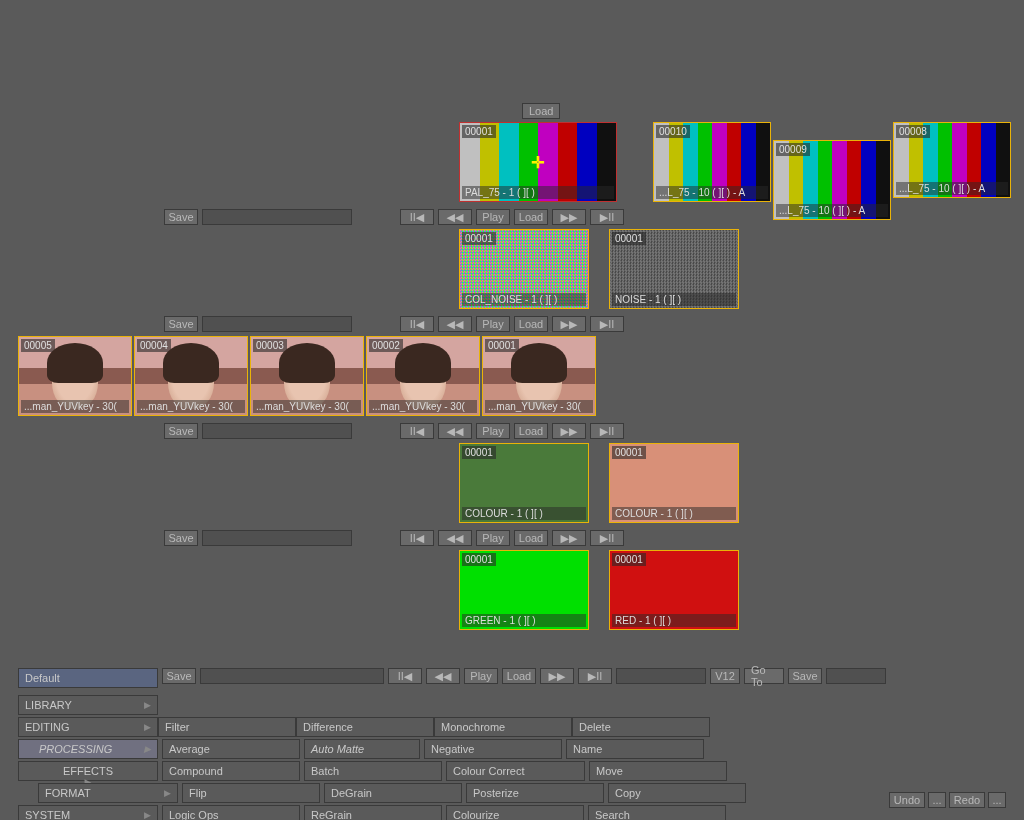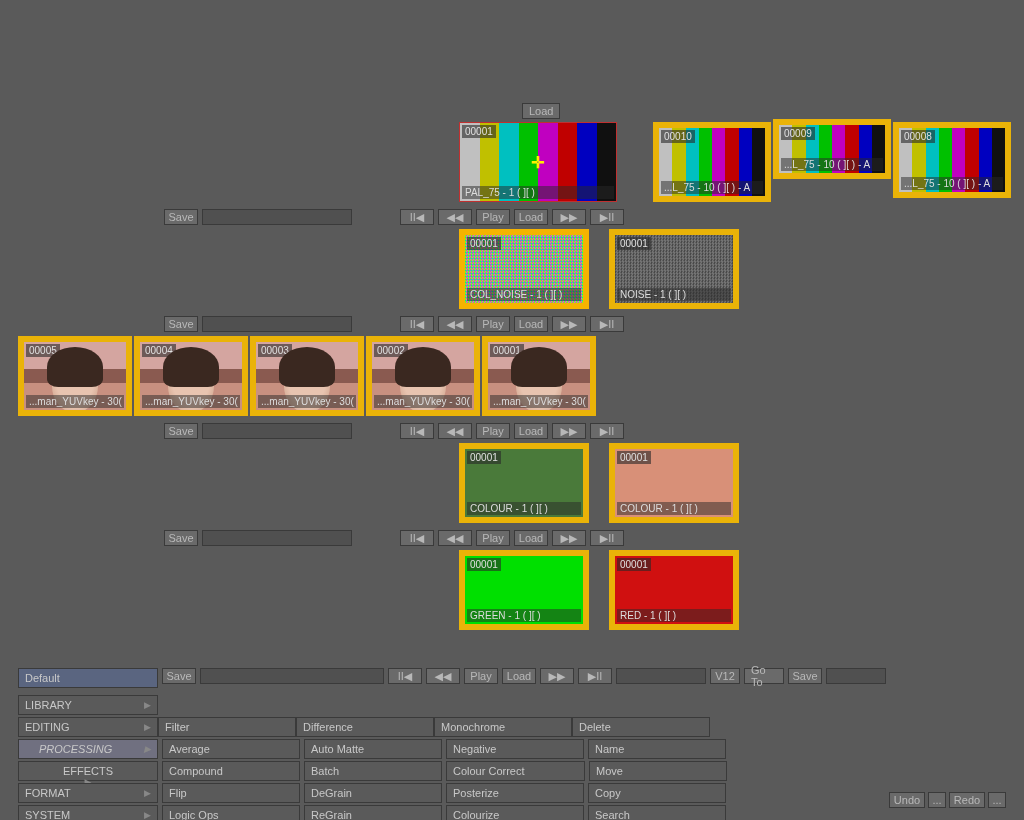--- a/index.html
+++ b/index.html
@@ -1,21 +1,21 @@
 <!DOCTYPE html>
 <html><head>
 <meta charset="utf-8">
 <style>
 *{box-sizing:border-box;margin:0;padding:0;font-family:Arial,sans-serif;font-size:11px;color:#c8c8c8;user-select:none}
 body{background:#5a5a5a;width:1024px;height:820px;position:relative;overflow:hidden}
 .btn{background:#6a6a6a;border:1px solid #3a3a3a;padding:2px 6px;height:16px;display:inline-flex;align-items:center;justify-content:center;cursor:pointer;color:#b8b8b8}
 .input{background:#505050;border:1px solid #3a3a3a;height:16px;display:inline-block}
 .transport{display:flex;gap:4px}
 .transport .btn{width:34px}
-.clip{position:relative;border:6px solid #eab308;overflow:hidden}
+.clip{position:relative;border:1px solid #eab308;overflow:hidden}
 .clip .frame{position:absolute;top:2px;left:2px;background:rgba(40,40,40,.6);padding:1px 3px;font-size:10px;color:#e0e0e0}
 .clip .label{position:absolute;bottom:2px;left:2px;right:2px;background:rgba(40,40,40,.5);padding:1px 3px;font-size:10px;color:#ddd;white-space:nowrap;overflow:hidden}
 .bars{display:flex;height:100%}
 .bars>div{flex:1}
 .noise{background:repeating-conic-gradient(#888 0% 25%,#333 0% 50%) 50%/3px 3px}
 .colnoise{background:repeating-conic-gradient(#f0f 0% 12%,#0ff 0% 25%,#ff0 0% 37%,#0f0 0% 50%) 50%/3px 3px;filter:saturate(1.2)}
 .face{position:relative;background:linear-gradient(180deg,#d4a5a0 40%,#8a5a50 40%,#8a5a50 60%,#c89080 60%);}
 .face::before{content:"";position:absolute;top:18%;left:50%;transform:translateX(-50%);width:46px;height:58px;background:radial-gradient(ellipse at 50% 35%,#e8c4b0 60%,#c89880 100%);border-radius:50% 50% 45% 45%}
 .face::after{content:"";position:absolute;top:8%;left:50%;transform:translateX(-50%);width:56px;height:40px;background:#3a2820;border-radius:50% 50% 20% 20%}
 .menu-tab{background:#5a5a5a;border:1px solid #3a3a3a;height:20px;padding:3px 6px;display:flex;align-items:center;justify-content:space-between;font-style:normal}
@@ -50,21 +50,21 @@
       <div style="background:#00c0c0"></div>
       <div style="background:#00c000"></div>
       <div style="background:#c000c0"></div>
       <div style="background:#c00000"></div>
       <div style="background:#0000c0"></div>
       <div style="background:#101010"></div>
     </div>
   <div class="frame">00010</div>
   <div class="label">...L_75 - 10 ( ][ ) - A</div>
 </div>
-<div class="clip" style="position:absolute;left:773px;top:119px;width:118px;height:60px">
+<div class="clip" style="position:absolute;left:773px;top:140px;width:118px;height:80px">
   <div class="bars">
       <div style="background:#c0c0c0"></div>
       <div style="background:#c0c000"></div>
       <div style="background:#00c0c0"></div>
       <div style="background:#00c000"></div>
       <div style="background:#c000c0"></div>
       <div style="background:#c00000"></div>
       <div style="background:#0000c0"></div>
       <div style="background:#101010"></div>
     </div>
@@ -226,35 +226,35 @@
         <div class="menu-tab" style="width: 138px;">Difference</div>
         <div class="menu-tab" style="width: 138px;">Monochrome</div>
         <div class="menu-tab" style="width: 138px;">Delete</div>
       </div>
       <div style="display: flex; gap: 4px; margin-bottom: 2px;">
         <div class="menu-tab sel" style="width: 140px; padding-left: 20px;">
           <span>PROCESSING</span>
           <span class="arrow">▶</span>
         </div>
         <div class="menu-tab" style="width: 138px;">Average</div>
-        <div class="menu-tab" style="width: 138px;">Auto Matte</div>
+        <div class="menu-tab" style="width: 116px; font-style: italic;">Auto Matte</div>
         <div class="menu-tab" style="width: 138px;">Negative</div>
         <div class="menu-tab" style="width: 138px;">Name</div>
       </div>
       <div style="display: flex; gap: 4px; margin-bottom: 2px;">
         <div class="menu-tab" style="width: 140px; flex-direction: column;">
           <span>EFFECTS</span>
           <span class="arrow">▶</span>
         </div>
         <div class="menu-tab" style="width: 138px;">Compound</div>
         <div class="menu-tab" style="width: 138px;">Batch</div>
         <div class="menu-tab" style="width: 139px;">Colour Correct</div>
         <div class="menu-tab" style="width: 138px;">Move</div>
       </div>
-      <div style="display: flex; gap: 4px; margin-bottom: 2px;">
+      <div style="display: flex; gap: 4px; margin-bottom: 2px; margin-left: 20px;">
         <div class="menu-tab" style="width: 140px;">
           <span>FORMAT</span>
           <span class="arrow">▶</span>
         </div>
         <div class="menu-tab" style="width: 138px;">Flip</div>
         <div class="menu-tab" style="width: 138px;">DeGrain</div>
         <div class="menu-tab" style="width: 138px;">Posterize</div>
         <div class="menu-tab" style="width: 138px;">Copy</div>
       </div>
       <div style="display: flex; gap: 4px; margin-bottom: 2px;">

